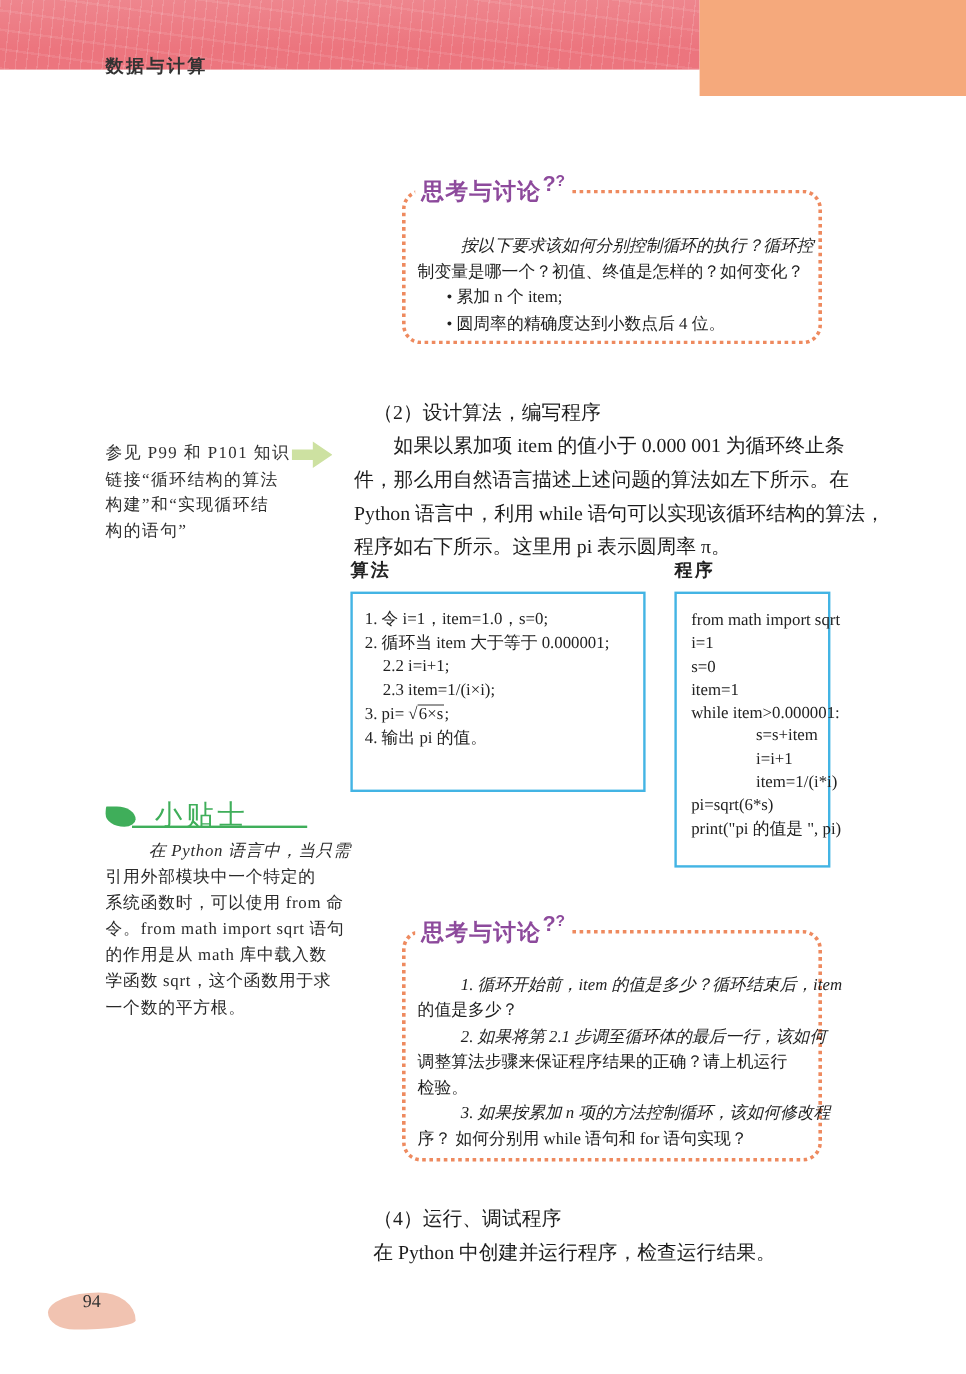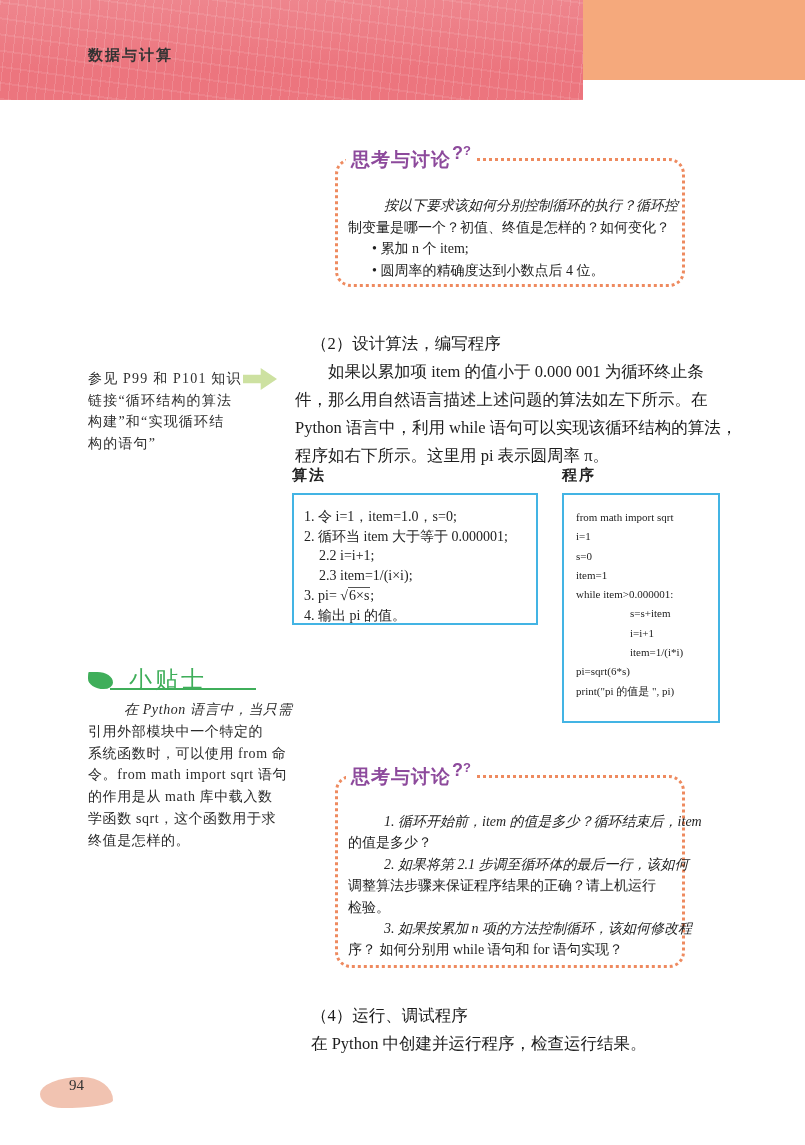--- a/index.html
+++ b/index.html
@@ -3,21 +3,21 @@
 <meta charset="utf-8">
 <style>
   * { margin:0; padding:0; box-sizing:border-box; }
   html,body { background:#fff; }
   .page {
     position:relative; width:805px; height:1145px; background:#ffffff;
     font-family:"Liberation Serif", serif; color:#222; overflow:hidden;
   }
   
   .banner-pink {
-    position:absolute; left:0; top:0; width:583px; height:100px;
+    position:absolute; left:0; top:0; width:583px; height:58px;
     background-color:#ec757e;
     background-image:
       repeating-linear-gradient(96deg, rgba(255,255,255,.14) 0 1px, rgba(255,255,255,0) 1px 9px),
       repeating-linear-gradient(8deg, rgba(255,255,255,.09) 0 2px, rgba(255,255,255,0) 2px 16px),
       linear-gradient(180deg, rgba(255,255,255,.12), rgba(255,255,255,0) 70%);
   }
   .banner-orange { position:absolute; left:583px; top:0; width:222px; height:80px; background:#f5a97c; }
   .banner-title {
     position:absolute; left:88px; top:46px; font-family:"Liberation Sans", sans-serif;
     font-size:15px; font-weight:bold; color:#333; letter-spacing:2px;
@@ -55,22 +55,22 @@
     clip-path:polygon(0 32%, 52% 32%, 52% 4%, 100% 50%, 52% 96%, 52% 68%, 0 68%);
   }
   
   .col-title {
     position:absolute; top:466px; font-family:"Liberation Sans", sans-serif;
     font-weight:bold; font-size:15px; color:#222; text-align:left; letter-spacing:2px;
   }
   .algo-title { left:292px; width:246px; }
   .prog-title { left:562px; width:158px; }
   .code-box { position:absolute; border:2px solid #43b4e4; background:#fff; }
-  .algo-box { left:292px; top:493px; width:246px; height:132px; padding:12px 6px 6px 10px; font-size:14px; line-height:19.7px; }
-  .prog-box { left:562px; top:493px; width:158px; height:230px; padding:13px 4px 4px 12px; font-size:11px; line-height:19.3px; }
+  .algo-box { left:292px; top:493px; width:246px; height:167px; padding:12px 6px 6px 10px; font-size:14px; line-height:19.7px; }
+  .prog-box { left:562px; top:493px; width:130px; height:230px; padding:13px 4px 4px 12px; font-size:14px; line-height:19.3px; }
   .cline { white-space:nowrap; }
   .algo-box .sub { padding-left:15px; }
   .prog-box .sub { padding-left:54px; }
   .radicand { border-top:1.2px solid #555; padding:0 1px; }
   
   .tips-leaf {
     position:absolute; left:88px; top:672px; width:25px; height:17px; background:#3fae5a;
     border-radius:5% 100% 60% 100% / 60% 100% 60% 100%;
   }
   .tips-title {
@@ -150,21 +150,21 @@
   <div class="tips-leaf"></div>
   <div class="tips-title">小贴士</div>
   <div class="tips-rule"></div>
   <aside class="tips-body">
     <div class="tline ind2">在 Python 语言中，当只需</div>
     <div class="tline">引用外部模块中一个特定的</div>
     <div class="tline">系统函数时，可以使用 from 命</div>
     <div class="tline">令。from math import sqrt 语句</div>
     <div class="tline">的作用是从 math 库中载入数</div>
     <div class="tline">学函数 sqrt，这个函数用于求</div>
-    <div class="tline">终值是怎样的。</div>
+    <div class="tline">一个数的平方根。</div>
   </aside>
 
   <section class="think-box tb2">
     <div class="tb-label"><span class="tb-title">思考与讨论</span><span class="q q1">?</span><span class="q q2">?</span></div>
     <div class="tb-body">
       <div class="tline ind2">1. 循环开始前，item 的值是多少？循环结束后，item</div>
       <div class="tline">的值是多少？</div>
       <div class="tline ind2">2. 如果将第 2.1 步调至循环体的最后一行，该如何</div>
       <div class="tline">调整算法步骤来保证程序结果的正确？请上机运行</div>
       <div class="tline">检验。</div>

